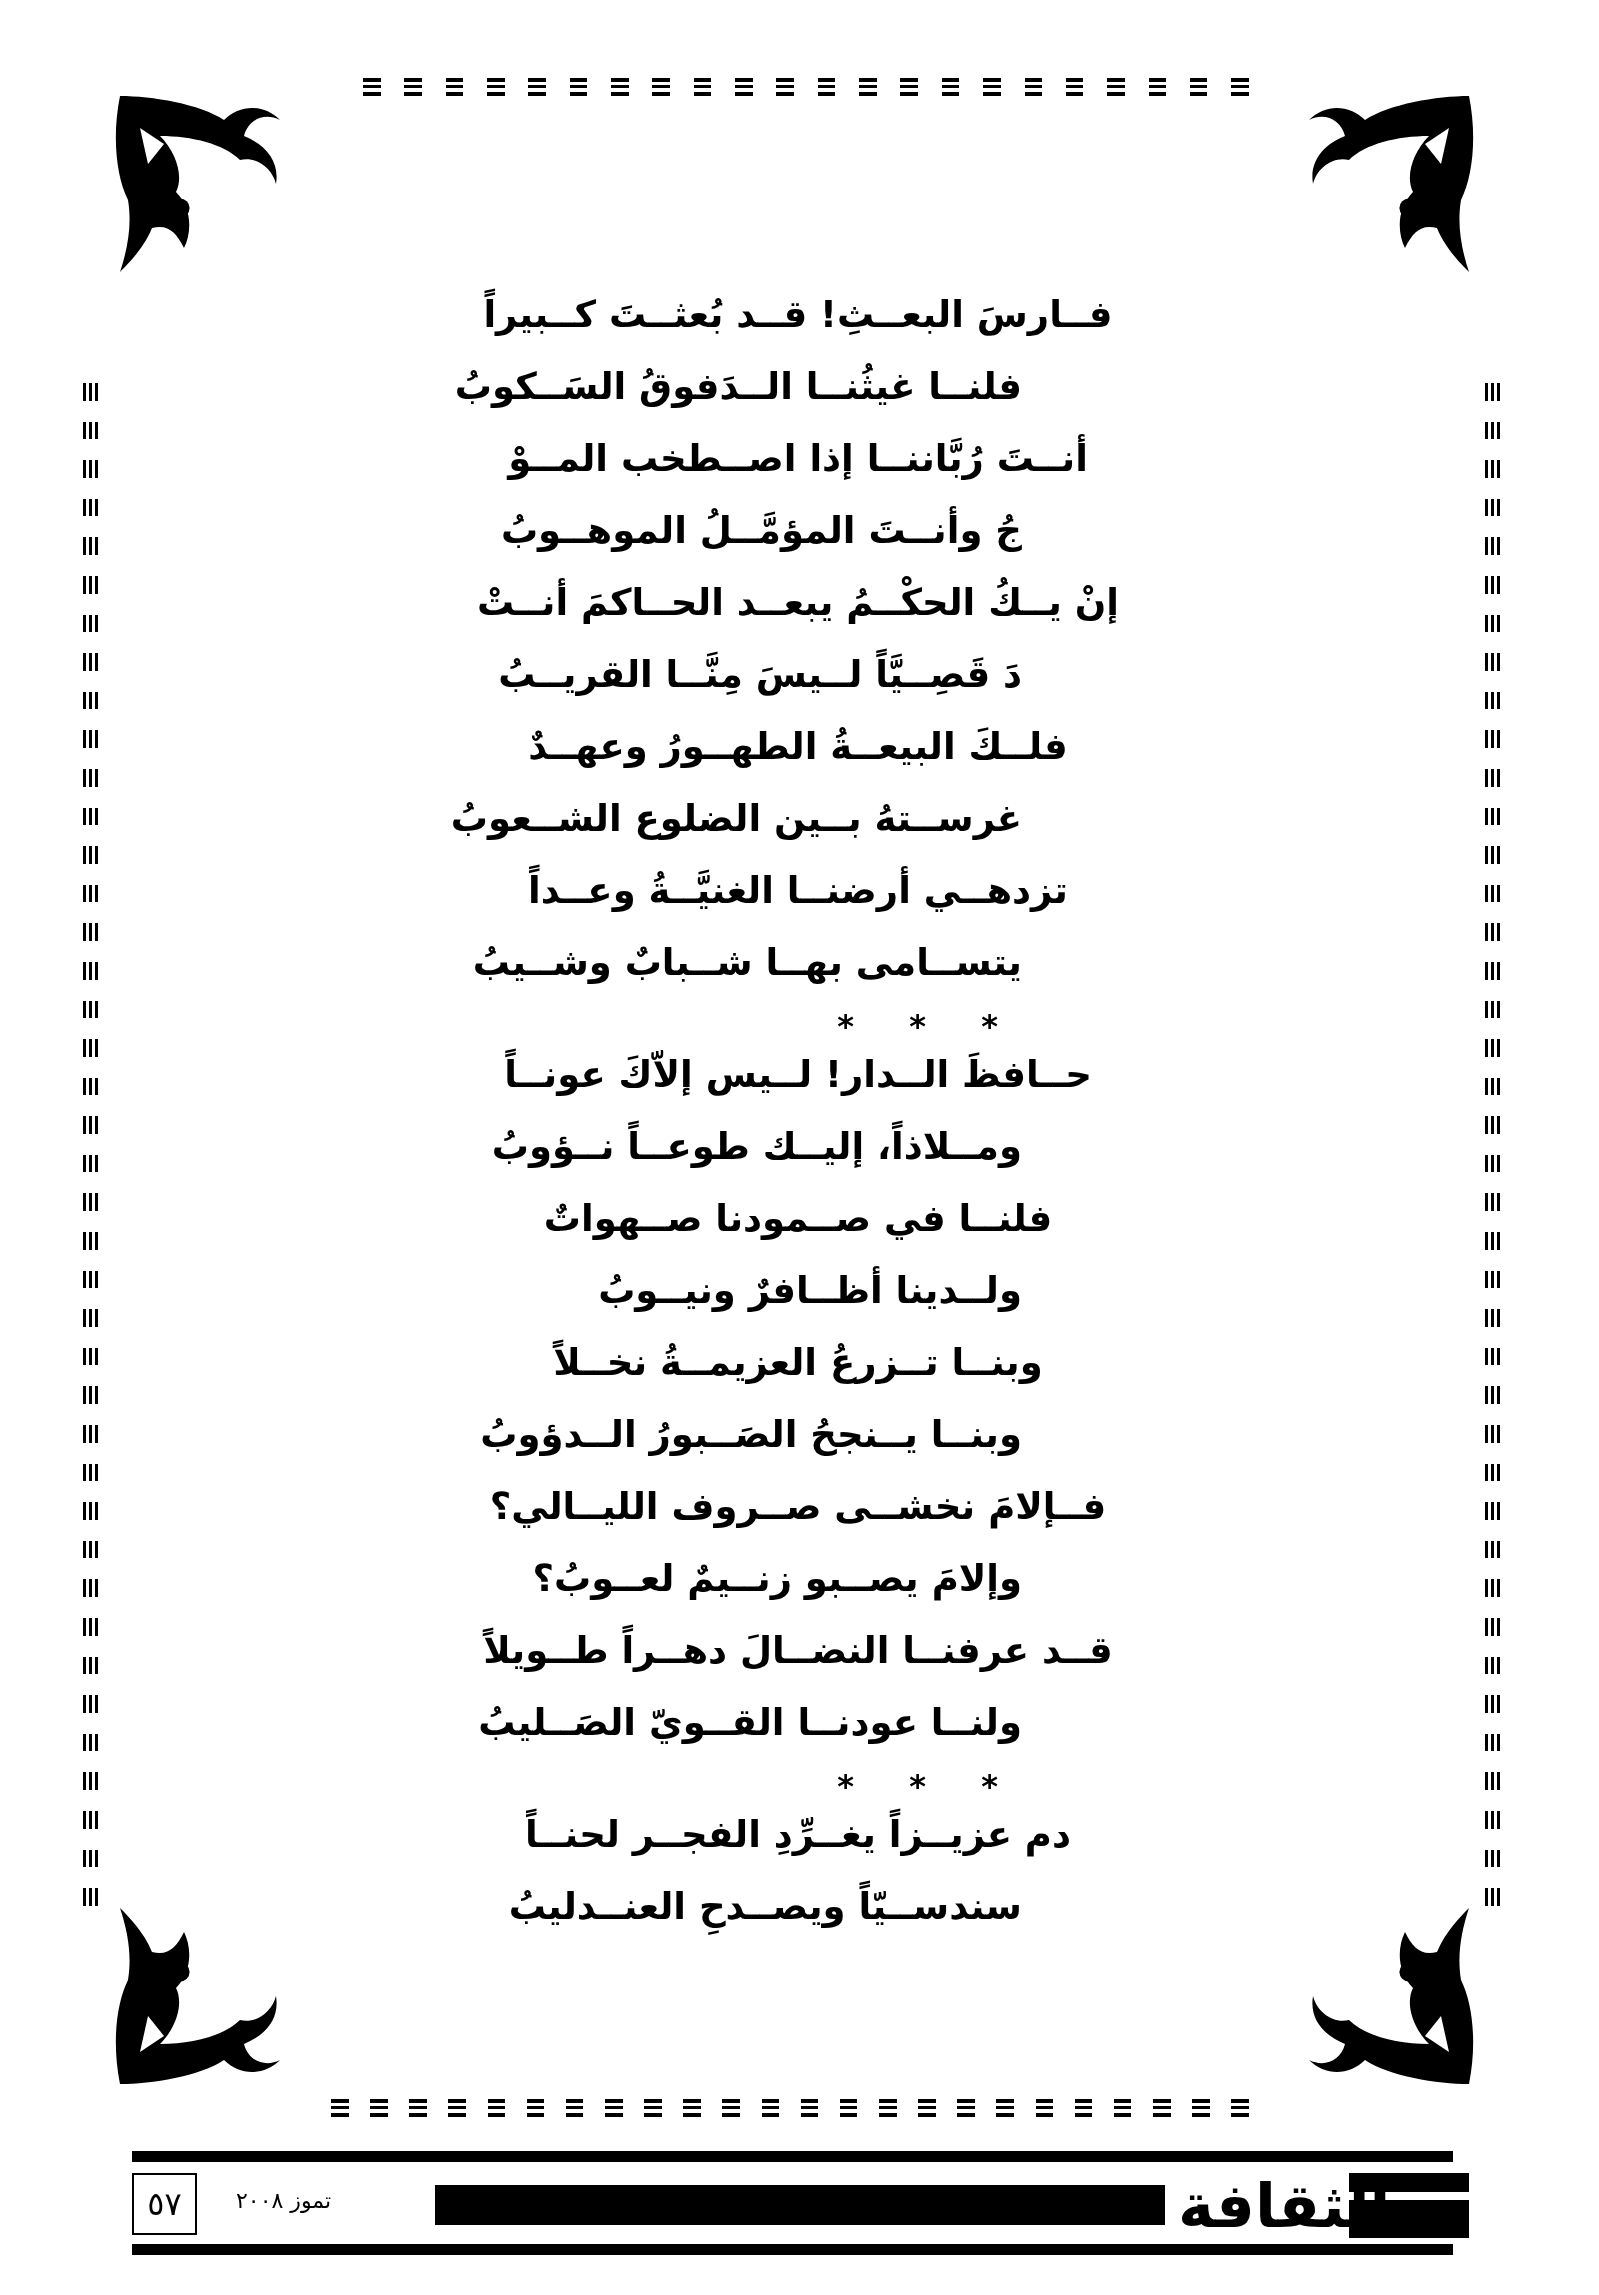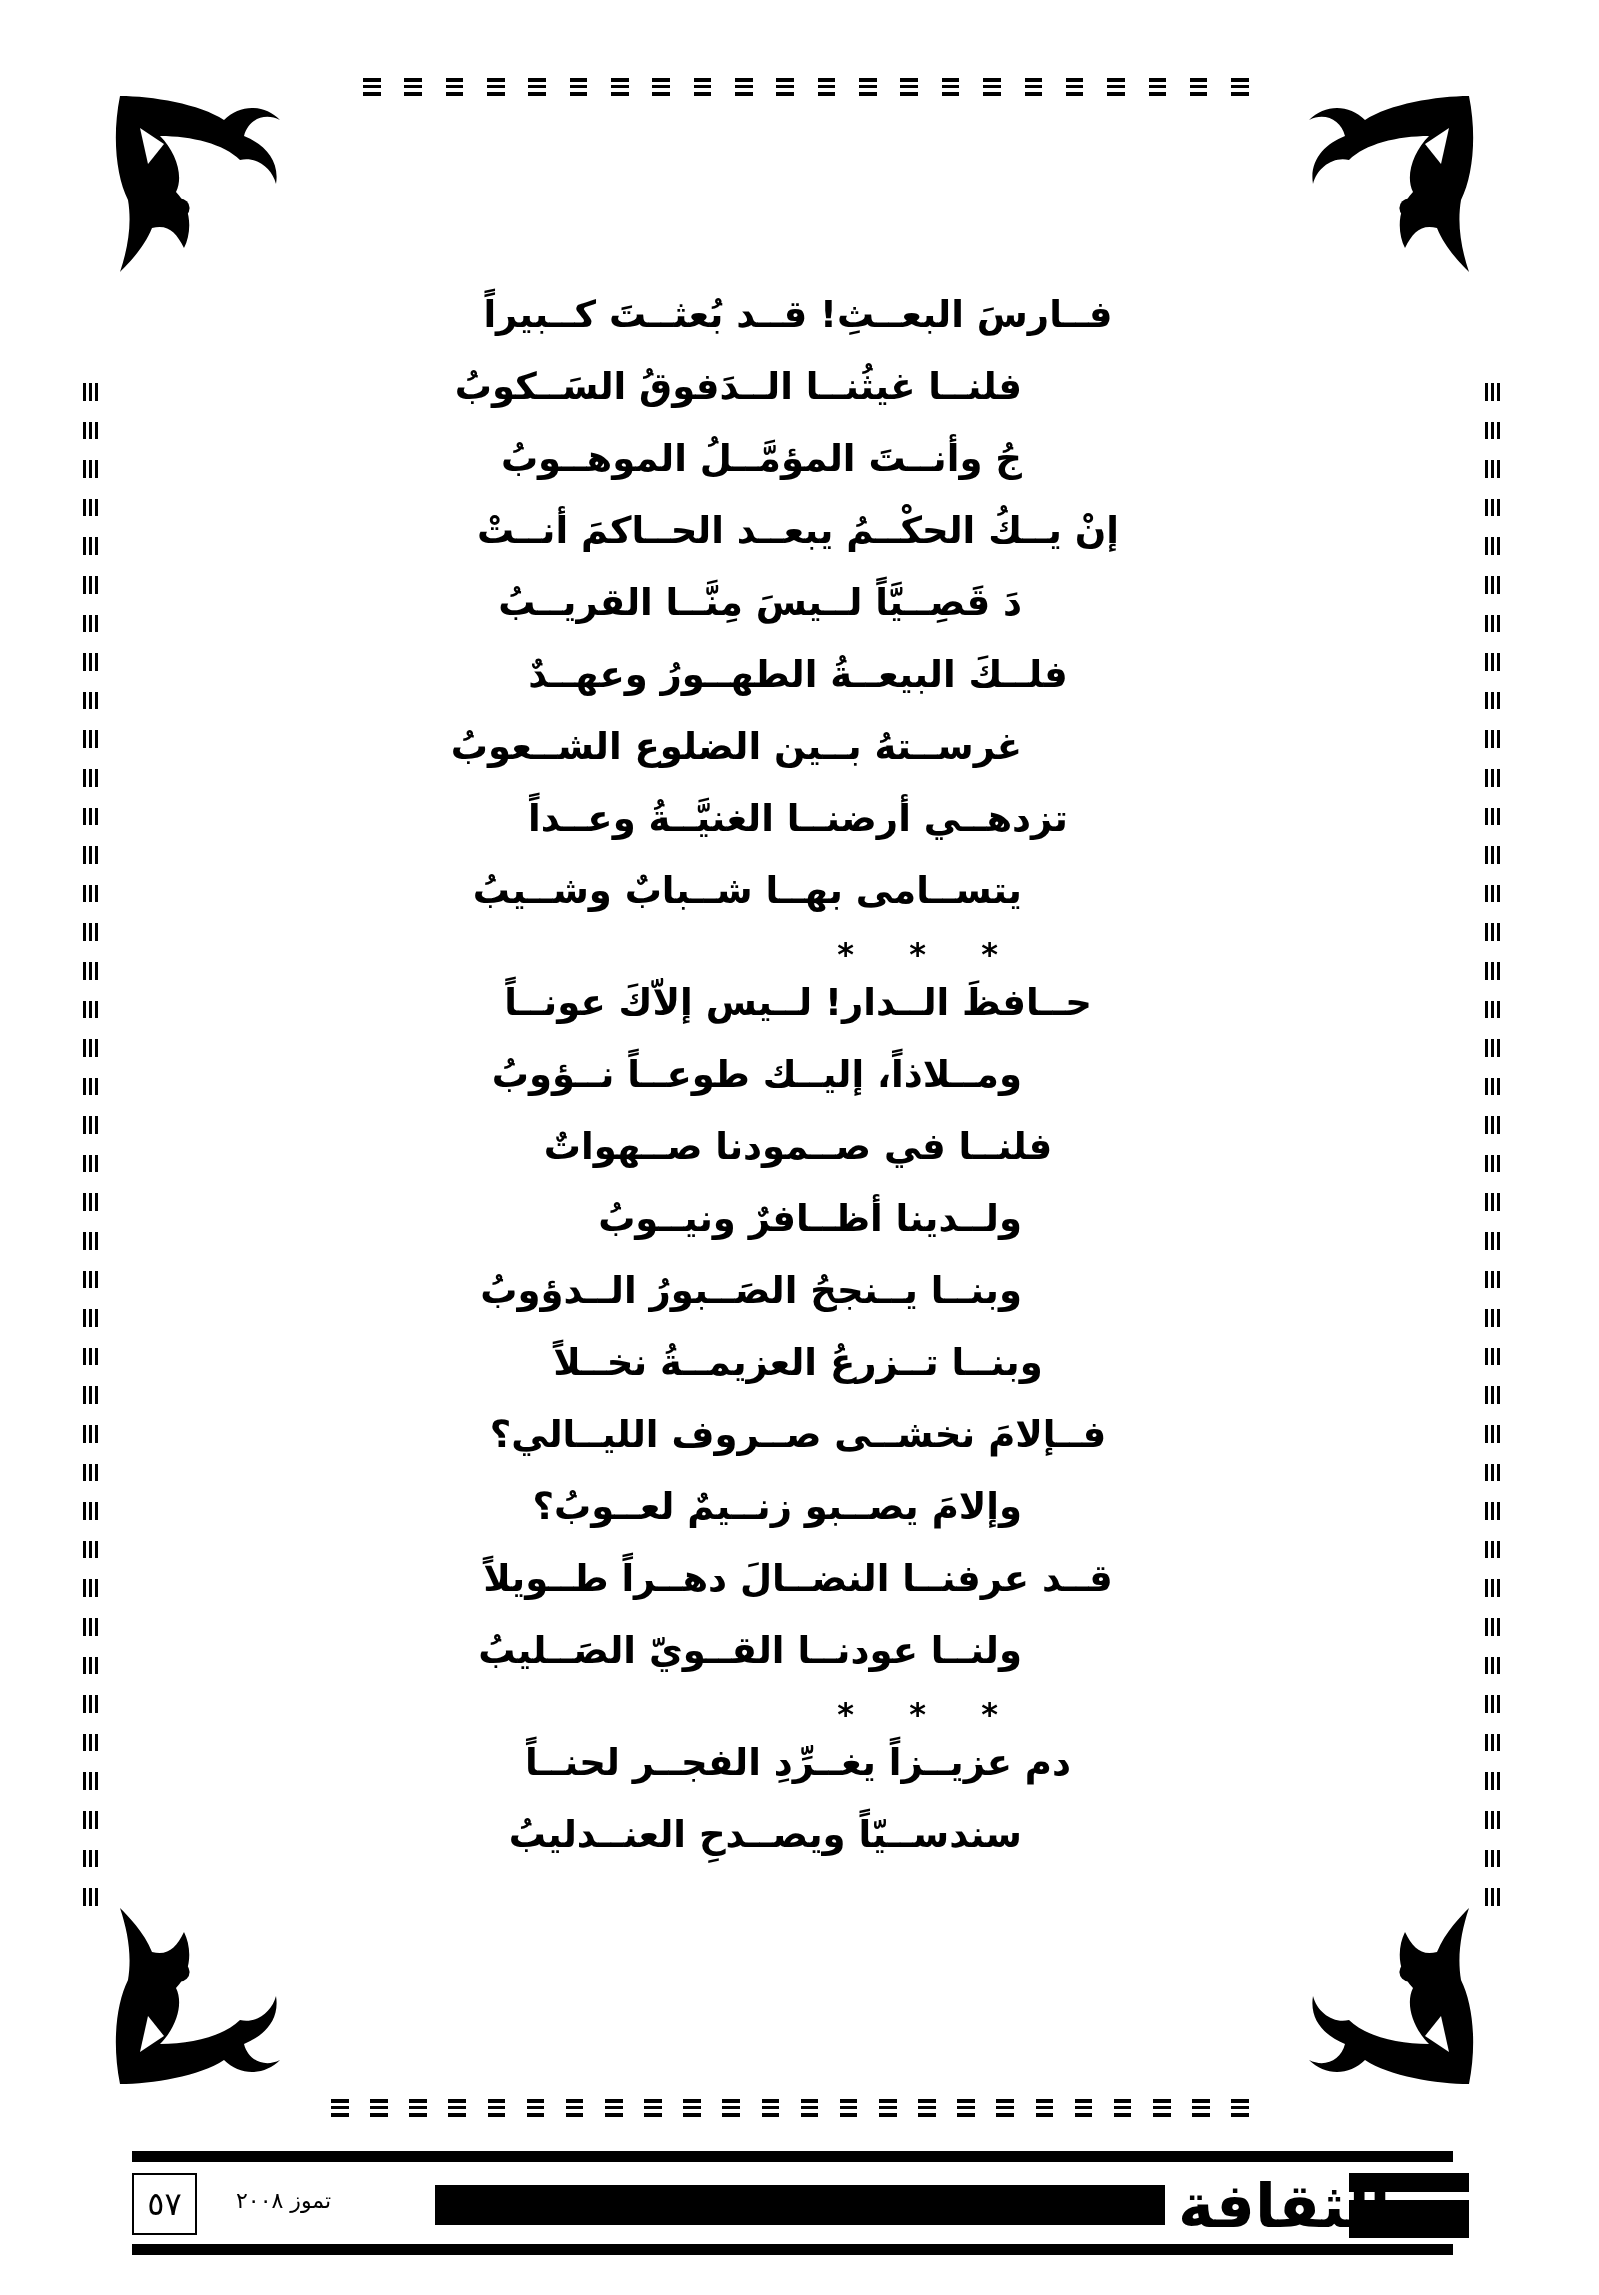--- a/index.html
+++ b/index.html
@@ -509,40 +509,41 @@
       <i></i>
       <i></i>
       <i></i>
     </div>
   </div>
 
 <div class="poem">
   <div>
     <div class="line first">فــارسَ البعــثِ! قــد بُعثــتَ كــبيراً</div>
     <div class="line second">فلنــا غيثُنــا الــدَفوقُ السَــكوبُ</div>
+    <div class="line first">أنــتَ رُبَّاننــا إذا اصــطخب المــوْ</div>
     <div class="line second">جُ وأنــتَ المؤمَّــلُ الموهــوبُ</div>
     <div class="line first">إنْ يــكُ الحكْــمُ يبعــد الحــاكمَ أنــتْ</div>
     <div class="line second">دَ قَصِــيَّاً لــيسَ مِنَّــا القريــبُ</div>
     <div class="line first">فلــكَ البيعــةُ الطهــورُ وعهــدٌ</div>
     <div class="line second">غرســتهُ بــين الضلوع الشــعوبُ</div>
     <div class="line first">تزدهــي أرضنــا الغنيَّــةُ وعــداً</div>
     <div class="line second">يتســامى بهــا شــبابٌ وشــيبُ</div>
   </div>
   <div class="stars">
     <span style="right:263px;">*</span>
     <span style="right:335px;">*</span>
     <span style="right:407px;">*</span>
   </div>
   <div>
     <div class="line first">حــافظَ الــدار! لــيس إلاّكَ عونــاً</div>
     <div class="line second">ومــلاذاً، إليــك طوعــاً نــؤوبُ</div>
     <div class="line first">فلنــا في صــمودنا صــهواتٌ</div>
     <div class="line second">ولــدينا أظــافرٌ ونيــوبُ</div>
+    <div class="line first">وبنــا تــزرعُ العزيمــةُ نخــلاً</div>
     <div class="line second">وبنــا يــنجحُ الصَــبورُ الــدؤوبُ</div>
-    <div class="line first">وبنــا تــزرعُ العزيمــةُ نخــلاً</div>
     <div class="line first">فــإلامَ نخشــى صــروف الليــالي؟</div>
     <div class="line second">وإلامَ يصــبو زنــيمٌ لعــوبُ؟</div>
     <div class="line first">قــد عرفنــا النضــالَ دهــراً طــويلاً</div>
     <div class="line second">ولنــا عودنــا القــويّ الصَــليبُ</div>
   </div>
   <div class="stars">
     <span style="right:263px;">*</span>
     <span style="right:335px;">*</span>
     <span style="right:407px;">*</span>
   </div>

